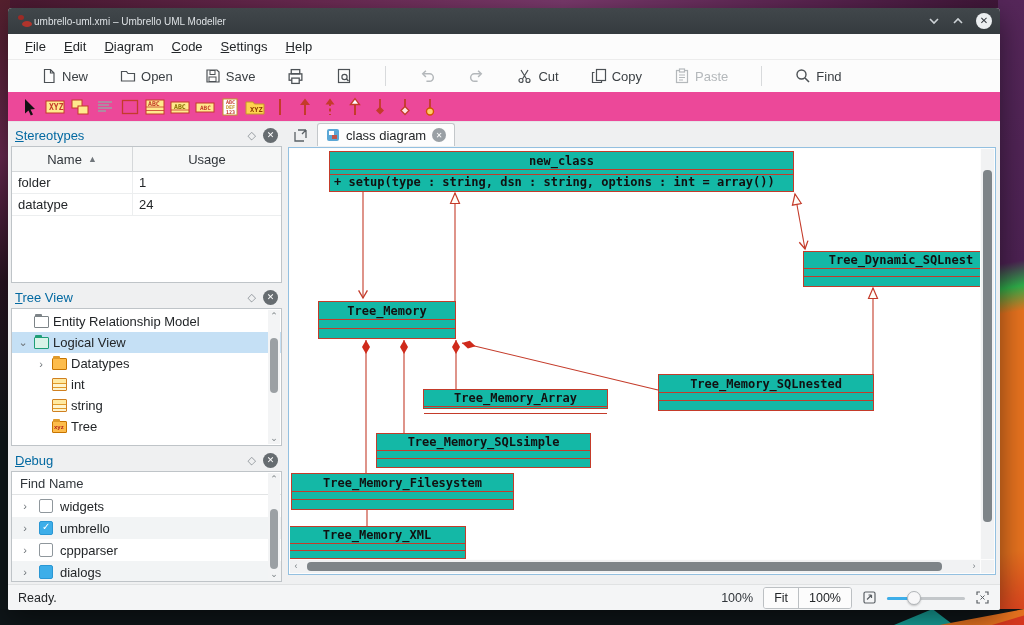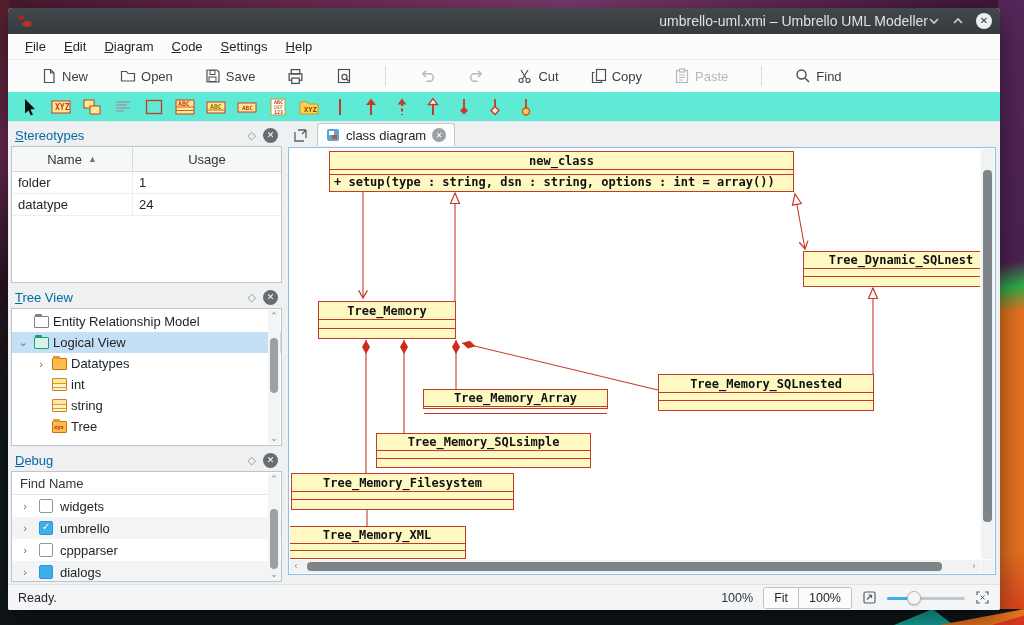--- a/index.html
+++ b/index.html
@@ -26,39 +26,39 @@
   .window { position:absolute; left:8px; top:8px; width:992px; height:602px;
     display:flex; flex-direction:column; background:#eff0f1; border-radius:4px 4px 2px 2px;
     box-shadow:0 8px 30px rgba(0,0,0,.5); overflow:hidden; }
 
   .titlebar { height:26px; background:linear-gradient(#41474b,#353b3f); display:flex; align-items:center;
     color:#dde1e4; flex:none; padding:0 8px; }
   .app-icon { width:18px; height:16px; position:relative; flex:none; }
   .app-icon i { position:absolute; background:#9c2b26; border-radius:50%; }
   .app-icon i:nth-child(1){ left:2px; top:2px; width:6px; height:5px; }
   .app-icon i:nth-child(2){ left:6px; top:8px; width:10px; height:6px; background:#b0342c; }
-  .title-text { flex:1; text-align:right; font-size:14px; }
+  .title-text { flex:1; text-align:left; font-size:10px; }
   .win-btns { display:flex; gap:12px; align-items:center; }
   .win-chevron { width:12px; height:10px; }
   .win-close { width:16px; height:16px; border-radius:50%; background:#eceff1; color:#31363b;
     display:flex; align-items:center; justify-content:center; font-size:10px; font-weight:bold; line-height:1; }
 
   .menubar { height:26px; background:#fcfcfc; display:flex; align-items:center; padding:0 8px; flex:none;
     border-bottom:1px solid #ececec; }
   .menu-item { display:inline-block; padding:4px 9px; font-size:13px; }
   .menu-item::first-letter { text-decoration:underline; }
 
   
   .toolbar1 { height:32px; background:#fcfcfc; display:flex; align-items:center; padding:0 26px; gap:18px; flex:none; }
   .tbtn { display:flex; align-items:center; gap:5px; padding:4px 7px; border-radius:3px; color:#3a3f43; font-size:13px; }
   .tbtn.disabled { color:#b4b8bb; }
   .tbtn svg { display:block; }
   .tsep { width:1px; height:20px; background:#d8dadc; margin:0 8px; }
 
-  .toolbar2 { height:30px; background:#5eead4; display:flex; align-items:center; padding:0 10px; gap:7px; flex:none;
+  .toolbar2 { height:30px; background:#ec4899; display:flex; align-items:center; padding:0 10px; gap:1px; flex:none;
     border-bottom:1px solid #e4e6e7; }
   .tool { width:24px; height:24px; display:flex; align-items:center; justify-content:center; border-radius:3px; }
 
   
   .main { flex:1; display:flex; min-height:0; }
 
   
   .docks { width:277px; flex:none; display:flex; flex-direction:column; padding:2px 3px; gap:3px; }
   .panel { display:flex; flex-direction:column; min-height:0; }
   .panel-head { height:22px; display:flex; align-items:center; padding:0 4px; flex:none; }
@@ -122,21 +122,21 @@
   .tab { height:23px; background:#fdfdfd; border:1px solid #c3c7ca; border-bottom:none; border-radius:3px 3px 0 0;
     display:flex; align-items:center; gap:6px; padding:0 8px; margin-left:4px; }
   .tab-label { font-size:13px; }
   .tab-close { width:14px; height:14px; border-radius:50%; background:#9aa0a5; color:#fff; font-size:8px;
     display:flex; align-items:center; justify-content:center; font-weight:bold; }
 
   .canvas-wrap { flex:1; margin:1px 4px 9px 3px; border:1px solid #93c0e0; background:#fdfdfd; position:relative; min-height:0; }
   .canvas { position:absolute; left:1px; top:1px; right:15px; bottom:15px; background:#ffffff; overflow:hidden; }
   .edges { position:absolute; left:0; top:0; }
 
-  .uml-node { position:absolute; border:1px solid #c43b2a; background:#fef9c3;
+  .uml-node { position:absolute; border:1px solid #c43b2a; background:#14b8a6;
     font-family:"DejaVu Sans Mono","Liberation Mono",monospace; font-size:12px; font-weight:bold; color:#111; }
   .uml-title { display:flex; align-items:center; justify-content:center; overflow:hidden; white-space:nowrap; }
   .uml-attrs { border-top:1px solid #c43b2a; border-bottom:1px solid #c43b2a; }
   .uml-ops { display:flex; align-items:center; padding:0 4px; white-space:nowrap; overflow:hidden; }
 
   .canvas-vscroll { position:absolute; right:1px; top:1px; bottom:15px; width:13px; background:#f1f2f3; }
   .canvas-vscroll .thumb { position:absolute; left:2px; width:9px; background:#7e8488; border-radius:4px; top:5%; height:86%; }
   .canvas-hscroll { position:absolute; left:1px; right:15px; bottom:1px; height:13px; background:#f1f2f3; }
   .canvas-hscroll .thumb { position:absolute; top:2px; height:9px; background:#7e8488; border-radius:4px; left:2.5%; width:92%; }
   .corner { position:absolute; right:1px; bottom:1px; width:13px; height:13px; background:#f1f2f3; }

